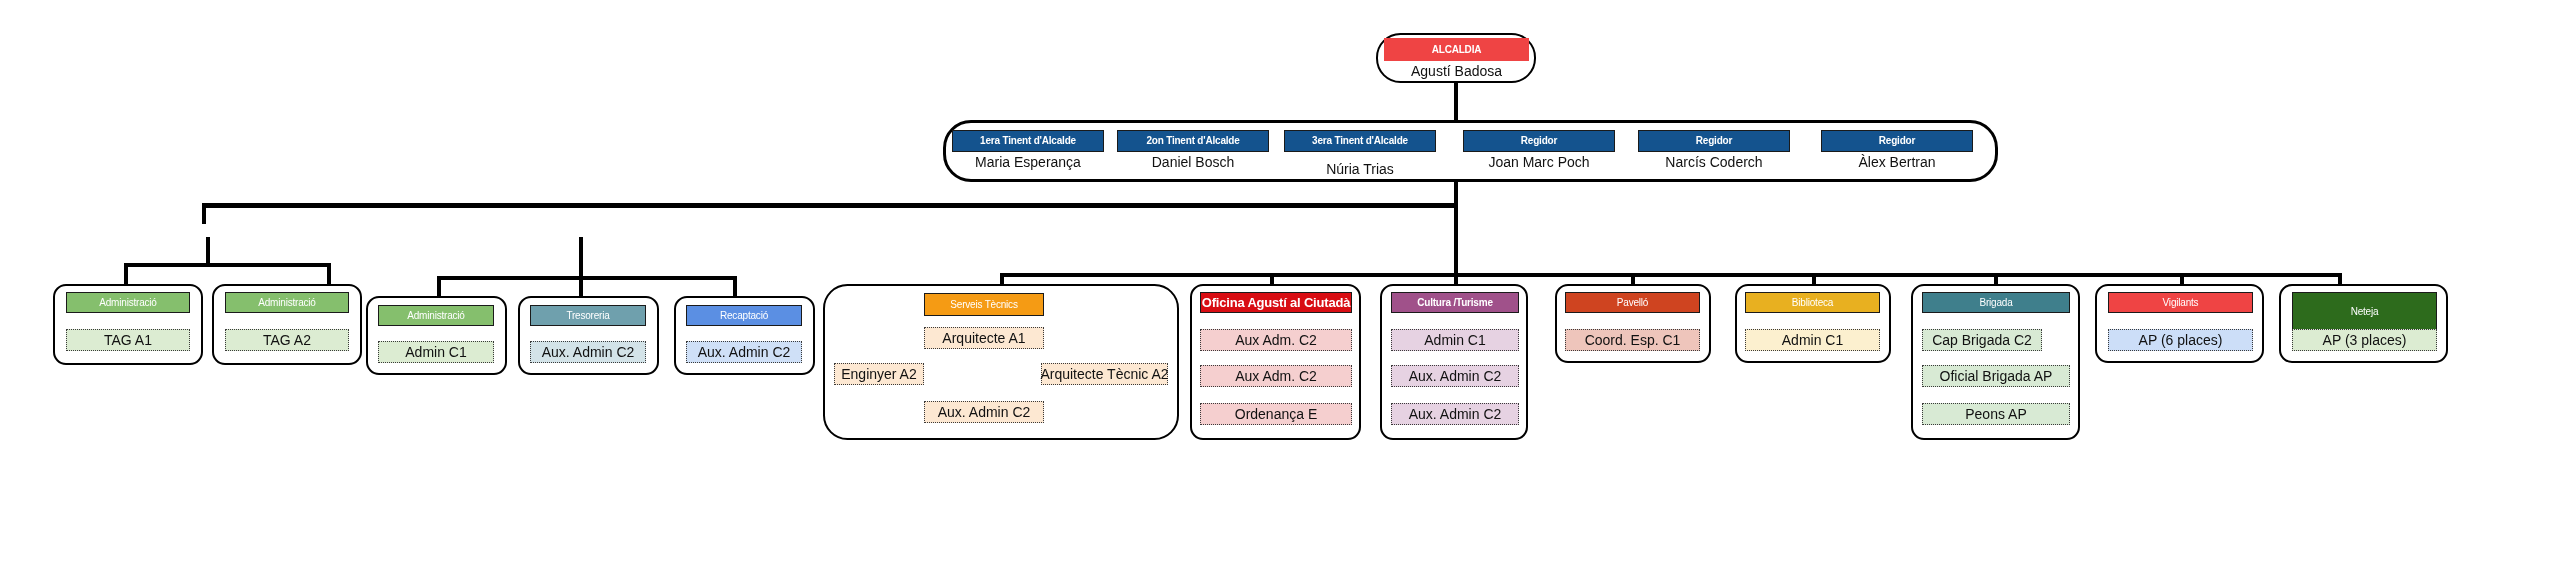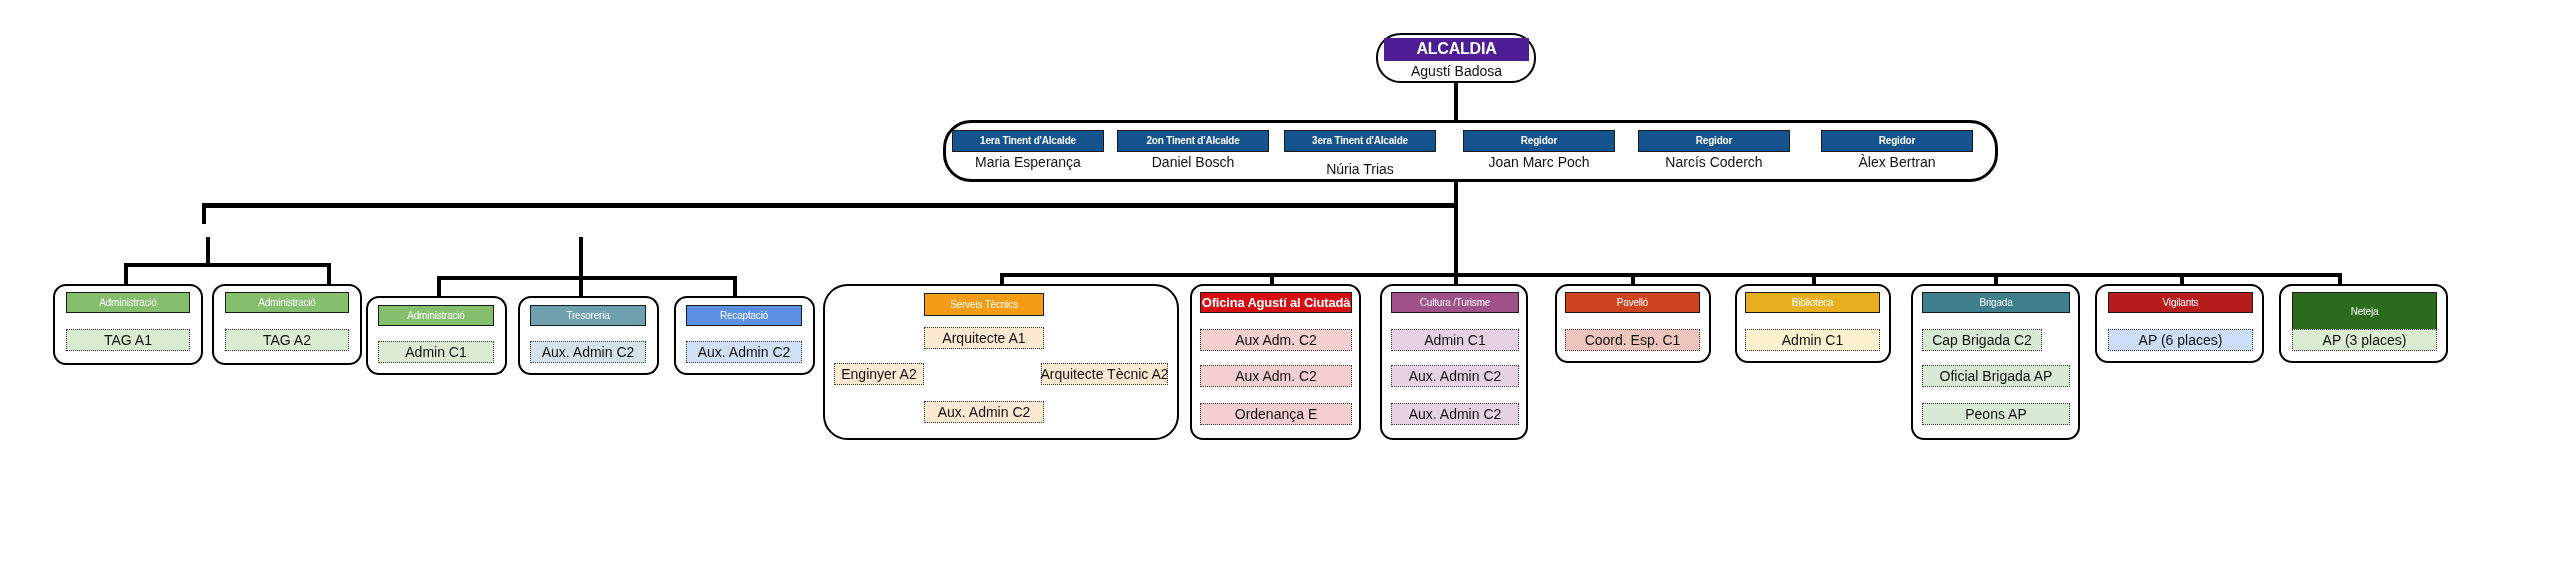--- a/index.html
+++ b/index.html
@@ -77,21 +77,21 @@
     white-space: nowrap;
   }
 </style>
 </head>
 <body>
 
 <div id="canvas">
 
   <div class="card card-xl" style="left:1376px; top:33px; width:160px; height:50px;">
   </div>
-  <div class="chip chip-noborder" style="left:1384px; top:38px; width:145px; height:22.5px; background:#4c1d95; font-size:16px;align-items:center;">
+  <div class="chip chip-noborder" style="left:1384px; top:38px; width:145px; height:22.5px; background:#ef4444; font-size:10px;align-items:center;">
     <span>ALCALDIA</span>
   </div>
   <div class="caption" style="left:1384px; top:62px; width:145px; height:18px;">Agustí Badosa</div>
 
   <div class="ln ln-v" style="left:1454px; top:83px; width:3.8px; height:39px;"></div>
 
   <div class="card card-xl" style="left:943px; top:120px; width:1055px; height:62px; border-width:3.8px; border-radius:28px;"></div>
 
   <div class="chip" style="left:952px; top:130px; width:152px; height:21.6px; background:#14538e;">
     <span>1era Tinent d'Alcalde</span>
@@ -218,21 +218,21 @@
     <span>Aux Adm. C2</span>
   </div>
   <div class="role" style="left:1200px; top:365px; width:152px; height:21.6px; background:#f5cfcf;">
     <span>Aux Adm. C2</span>
   </div>
   <div class="role" style="left:1200px; top:403px; width:152px; height:21.6px; background:#f5cfcf;">
     <span>Ordenança E</span>
   </div>
 
   <div class="card" style="left:1380px; top:284px; width:148px; height:156px;"></div>
-  <div class="chip" style="left:1391px; top:292px; width:128px; height:20.7px; background:#a0518a; font-weight:normal;">
+  <div class="chip" style="left:1391px; top:292px; width:128px; height:20.7px; background:#a0518a; font-weight:bold;">
     <span>Cultura /Turisme</span>
   </div>
   <div class="role" style="left:1391px; top:329px; width:128px; height:21.6px; background:#e6d2e2;">
     <span>Admin C1</span>
   </div>
   <div class="role" style="left:1391px; top:365px; width:128px; height:21.6px; background:#e6d2e2;">
     <span>Aux. Admin C2</span>
   </div>
   <div class="role" style="left:1391px; top:403px; width:128px; height:21.6px; background:#e6d2e2;">
     <span>Aux. Admin C2</span>
@@ -262,21 +262,21 @@
     <span>Cap Brigada C2</span>
   </div>
   <div class="role" style="left:1922px; top:365px; width:148px; height:21.6px; background:#d8ead4;">
     <span>Oficial Brigada AP</span>
   </div>
   <div class="role" style="left:1922px; top:403px; width:148px; height:21.6px; background:#d8ead4;">
     <span>Peons AP</span>
   </div>
 
   <div class="card" style="left:2095px; top:284px; width:169px; height:79px;"></div>
-  <div class="chip" style="left:2108px; top:292px; width:145px; height:20.7px; background:#b91c1c; font-weight:normal;">
+  <div class="chip" style="left:2108px; top:292px; width:145px; height:20.7px; background:#ef4444; font-weight:normal;">
     <span>Vigilants</span>
   </div>
   <div class="role" style="left:2108px; top:329px; width:145px; height:21.6px; background:#ccdef8;">
     <span>AP (6 places)</span>
   </div>
 
   <div class="card" style="left:2279px; top:284px; width:169px; height:79px;"></div>
   <div class="chip" style="left:2292px; top:292px; width:145px; height:38px; background:#2d6b1c; font-weight:normal;">
     <span>Neteja</span>
   </div>

